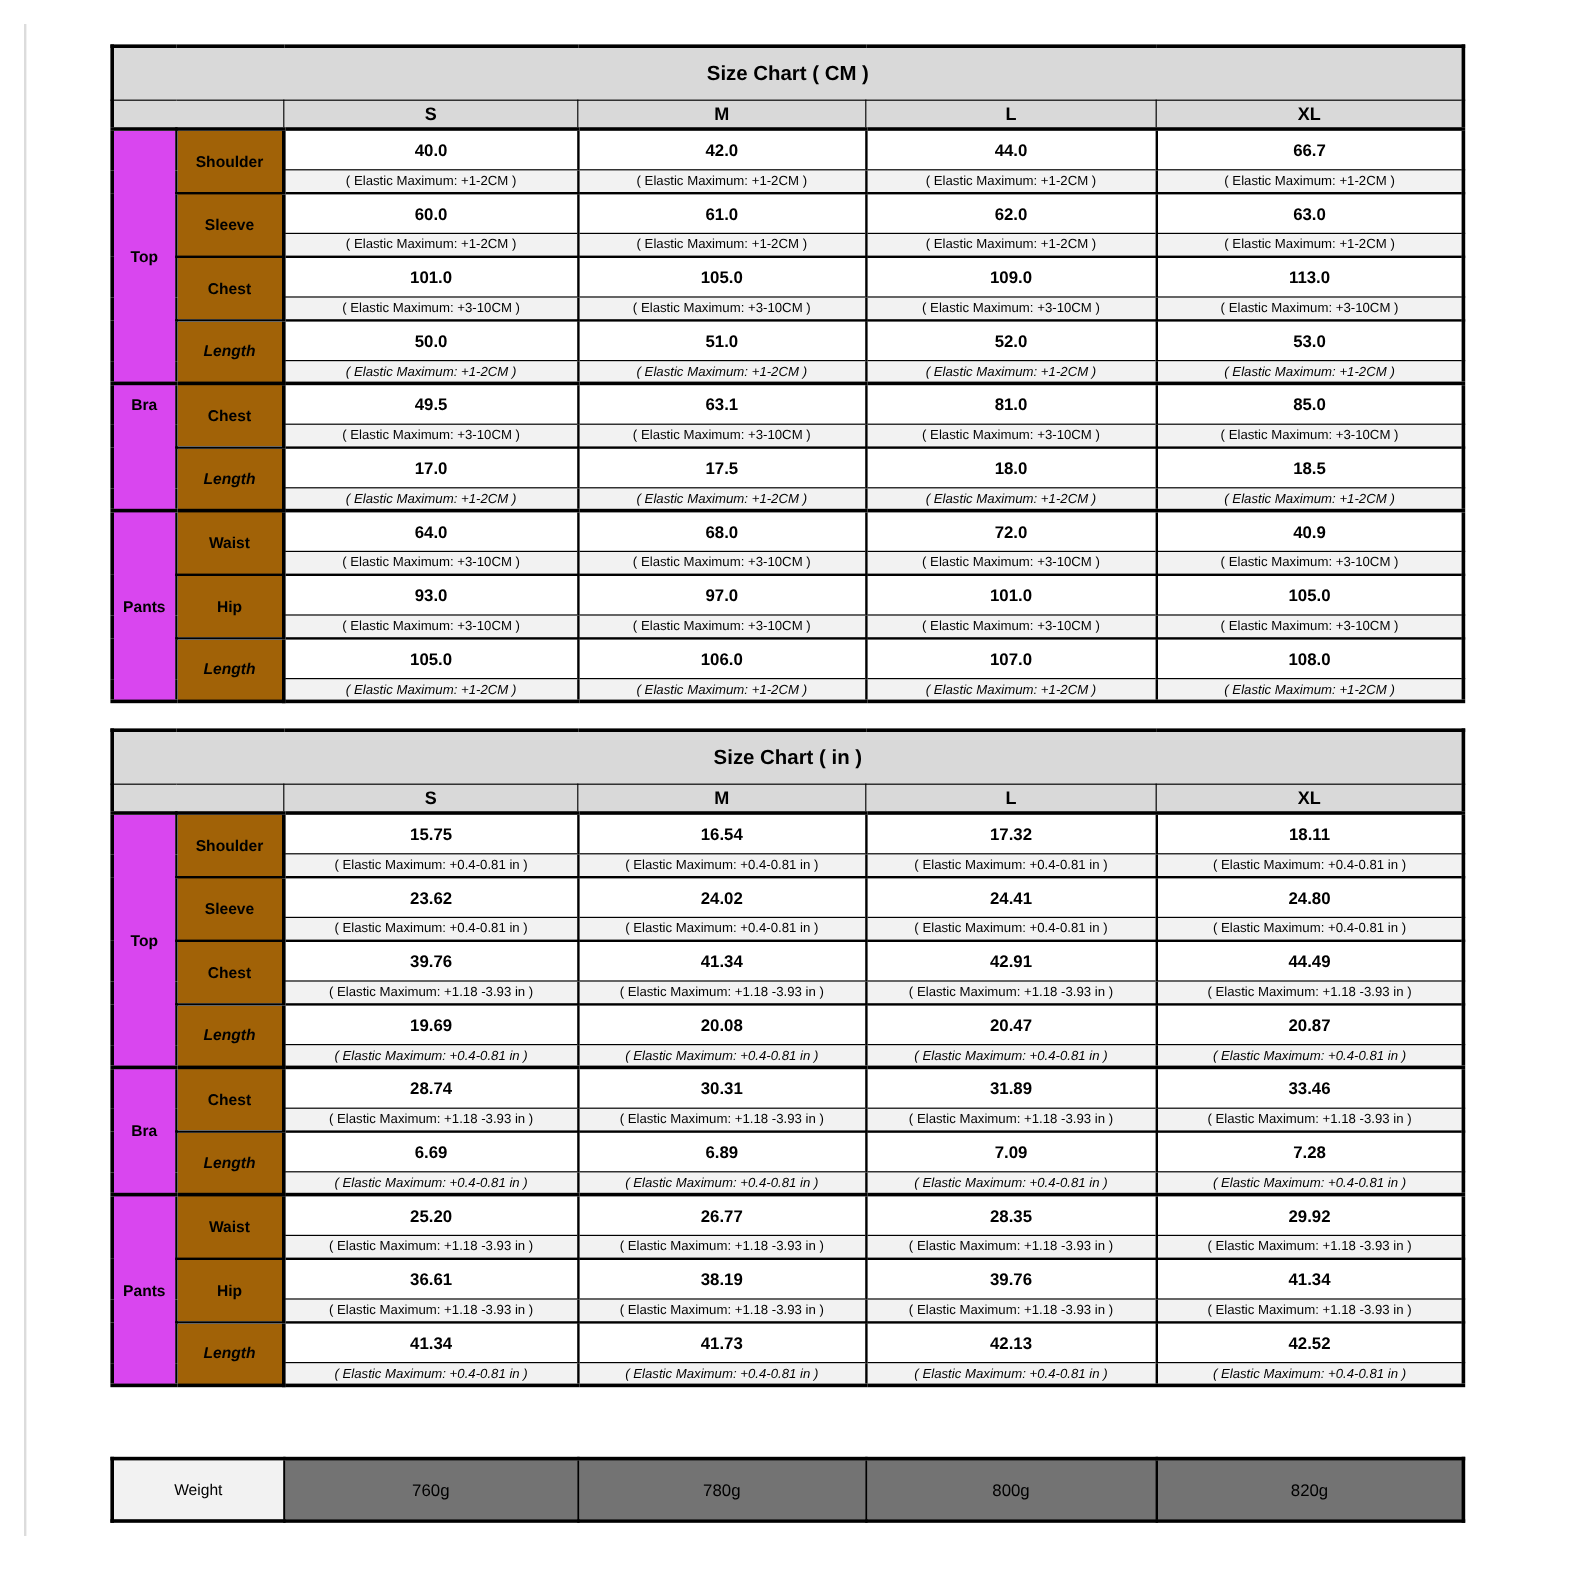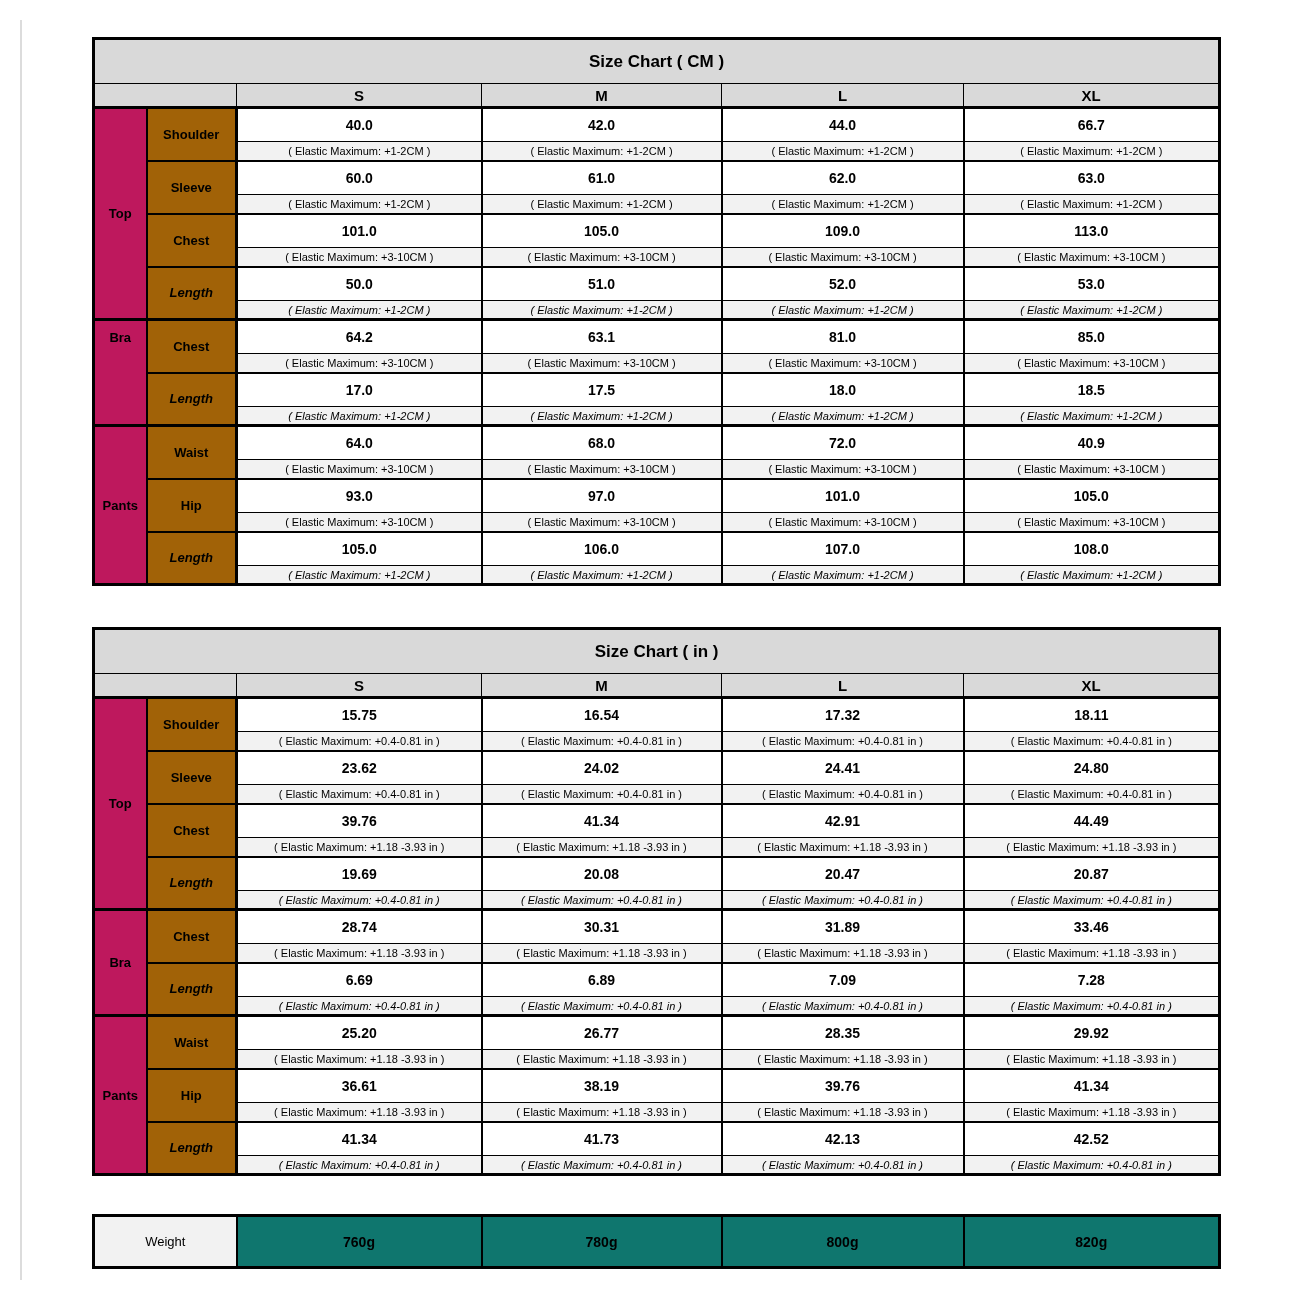--- a/index.html
+++ b/index.html
@@ -28,21 +28,21 @@
   }
   table {
     position: absolute;
     left: 92px;
     width: 1126px;
     table-layout: fixed;
     border-collapse: collapse;
     border: 3px solid #000;
   }
   .tbl-cm { top: 37px; }
-  .tbl-in { top: 627px; border-radius: 14px; }
+  .tbl-in { top: 607px; border-radius: 14px; }
   .tbl-weight { top: 1214px; }
   th, td {
     padding: 0;
     text-align: center;
     vertical-align: middle;
     overflow: hidden;
   }
   .title-cell {
     height: 43px;
     background: #d9d9d9;
@@ -57,21 +57,21 @@
   }
   .size-cell {
     height: 22px;
     background: #d9d9d9;
     font-size: 15px;
     font-weight: bold;
     border: 1px solid #000;
     border-bottom: 3px solid #000;
   }
   .group-cell {
-    background: #be185d;
+    background: #d946ef;
     font-size: 13px;
     font-weight: bold;
     border: 1px solid #000;
     border-top: 3px solid #000;
     border-bottom: 3px solid #000;
   }
   .group-cell.vtop {
     vertical-align: top;
     padding-top: 9px;
   }
@@ -99,23 +99,23 @@
     border-top: 1px solid #000;
   }
   .gend { border-bottom: 3px solid #000 !important; font-style: italic; }
   .tbl-weight td { height: 49px; border: 2px solid #000; }
   .weight-label {
     background: #f2f2f2;
     font-size: 13px;
     font-weight: normal;
   }
   .weight-val {
-    background: #0f766e;
+    background: #737373;
     font-size: 14px;
-    font-weight: bold;
+    font-weight: normal;
   }
 </style>
 </head>
 <body>
 
 <div class="canvas">
   <div class="sheet-gridline"></div>
   <div id="tables-root">
       <table class="size-table tbl-cm">
         <colgroup>
@@ -188,21 +188,21 @@
           </tr>
           <tr class="note-row">
             <td class="note gend">( Elastic Maximum: +1-2CM )</td>
             <td class="note gend">( Elastic Maximum: +1-2CM )</td>
             <td class="note gend">( Elastic Maximum: +1-2CM )</td>
             <td class="note gend">( Elastic Maximum: +1-2CM )</td>
           </tr>
           <tr class="val-row">
             <td class="group-cell vtop" rowspan="4">Bra</td>
             <td class="meas-cell" rowspan="2">Chest</td>
-            <td class="val">64.2</td>
+            <td class="val">49.5</td>
             <td class="val">63.1</td>
             <td class="val">81.0</td>
             <td class="val">85.0</td>
           </tr>
           <tr class="note-row">
             <td class="note">( Elastic Maximum: +3-10CM )</td>
             <td class="note">( Elastic Maximum: +3-10CM )</td>
             <td class="note">( Elastic Maximum: +3-10CM )</td>
             <td class="note">( Elastic Maximum: +3-10CM )</td>
           </tr>

